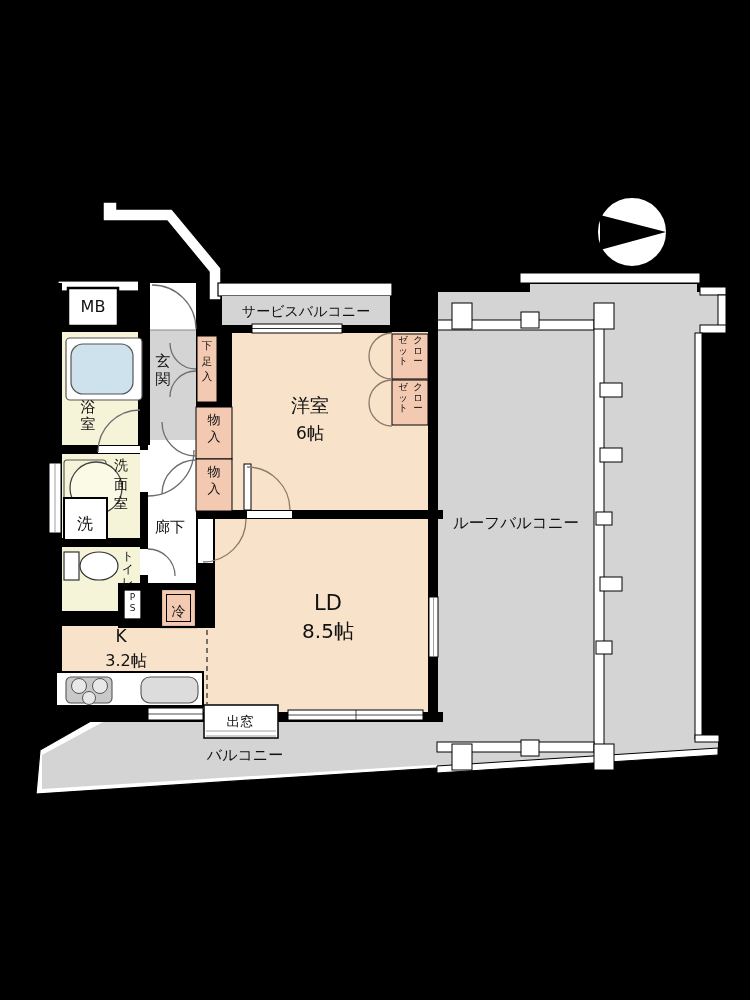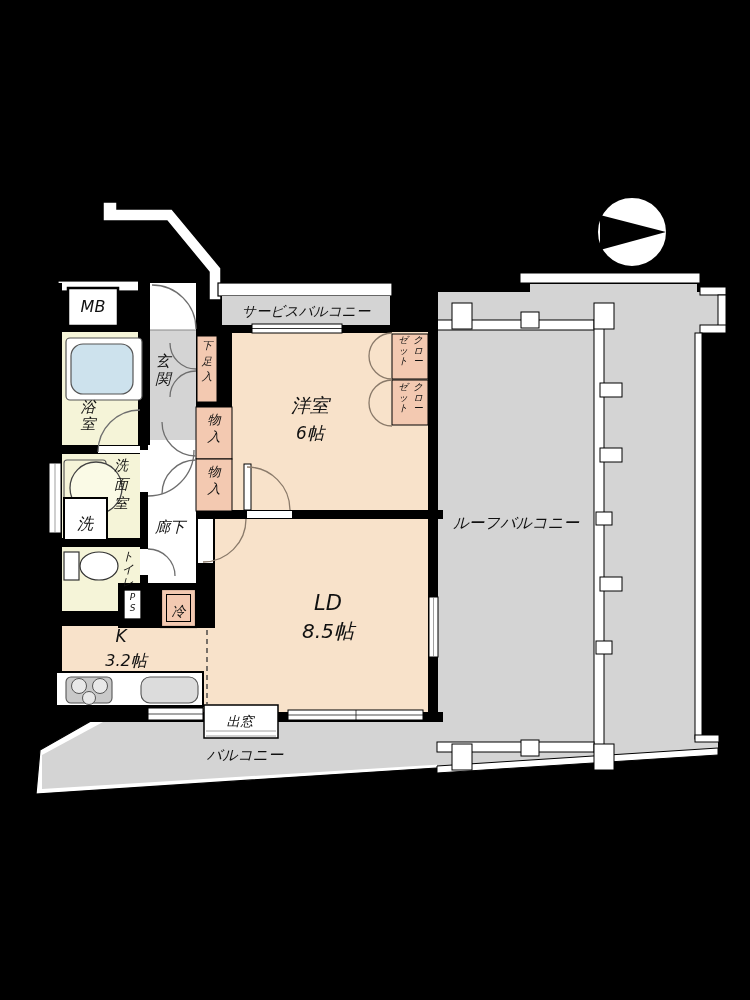--- a/index.html
+++ b/index.html
@@ -1,16 +1,16 @@
 <!DOCTYPE html>
 <html style="--background: #000000; --room: #f8e2ca; --wet: #f5f4d8; --closet: #f3c9b1; --balcony: #d4d4d4; --tub: #cde2ed; --wall: #000000; --counter: #ffffff; --appliance: #c9c9c9;"><head>
 <meta charset="utf-8">
 <style>
   html,body{margin:0;padding:0;background:#000;}
-  .stage{width:750px;height:974px;position:relative;background:var(--background,#000);font-style:italic;}
+  .stage{width:750px;height:974px;position:relative;background:var(--background,#000);}
   svg{display:block;}
   .txt{font-family:"DejaVu Sans","Liberation Sans",sans-serif;fill:#111;}
   .f-room{fill:var(--room,#f8e2ca);}
   .f-wet{fill:var(--wet,#f5f4d8);}
   .f-closet{fill:var(--closet,#f3c9b1);}
   .f-gray{fill:var(--balcony,#d4d4d4);}
   .f-tub{fill:var(--tub,#cde2ed);}
   .f-wall{fill:var(--wall,#000000);}
   .f-white{fill:#ffffff;}
   .arc{fill:none;stroke:#8a7a6a;stroke-width:1.3;}

